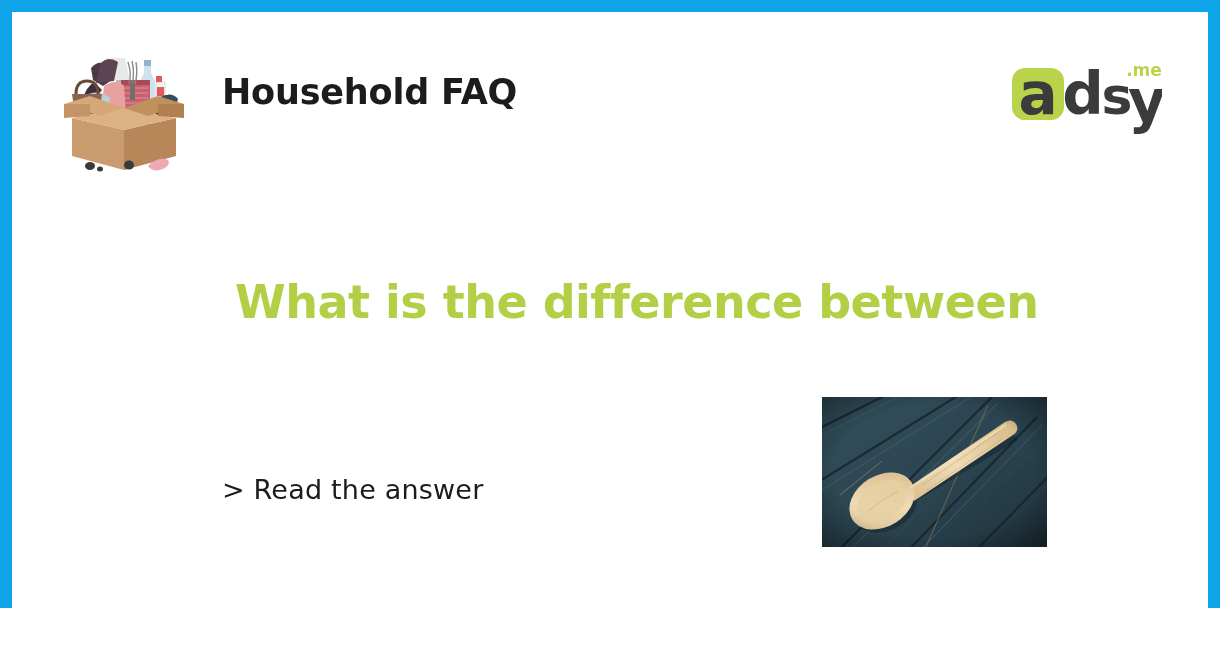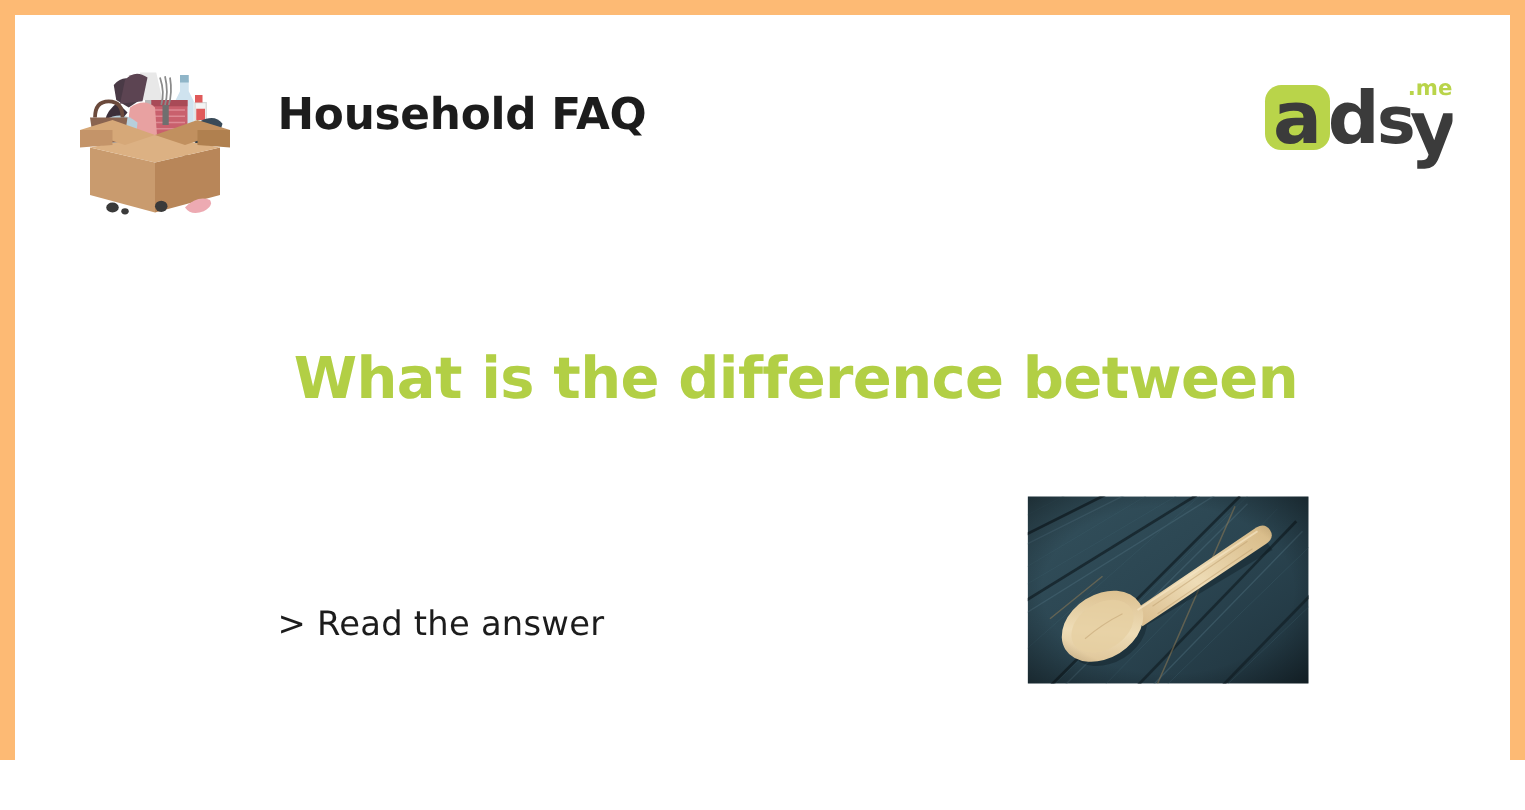--- a/index.html
+++ b/index.html
@@ -12,21 +12,21 @@
     width: 1220px;
     height: 648px;
     overflow: hidden;
     font-family: "DejaVu Sans", "Liberation Sans", sans-serif;
   }
 
   .page {
     position: relative;
     width: 1220px;
     height: 608px;
-    background: #fdba74;
+    background: #0ea5e9;
     box-sizing: border-box;
   }
   .canvas {
     position: absolute;
     left: 12px;
     top: 12px;
     width: 1196px;
     height: 624px;
     background: #ffffff;
   }
@@ -82,21 +82,20 @@
   
   .cta {
     position: absolute;
     left: 210px;
     top: 462px;
     font-size: 27px;
     color: #1c1c1c;
     letter-spacing: 0.2px;
     white-space: nowrap;
     font-family: "DejaVu Sans", "Liberation Sans", sans-serif;
-    margin-top: 10px;
   }
 
   
   .photo {
     position: absolute;
     left: 810px;
     top: 385px;
     width: 225px;
     height: 150px;
     overflow: hidden;

